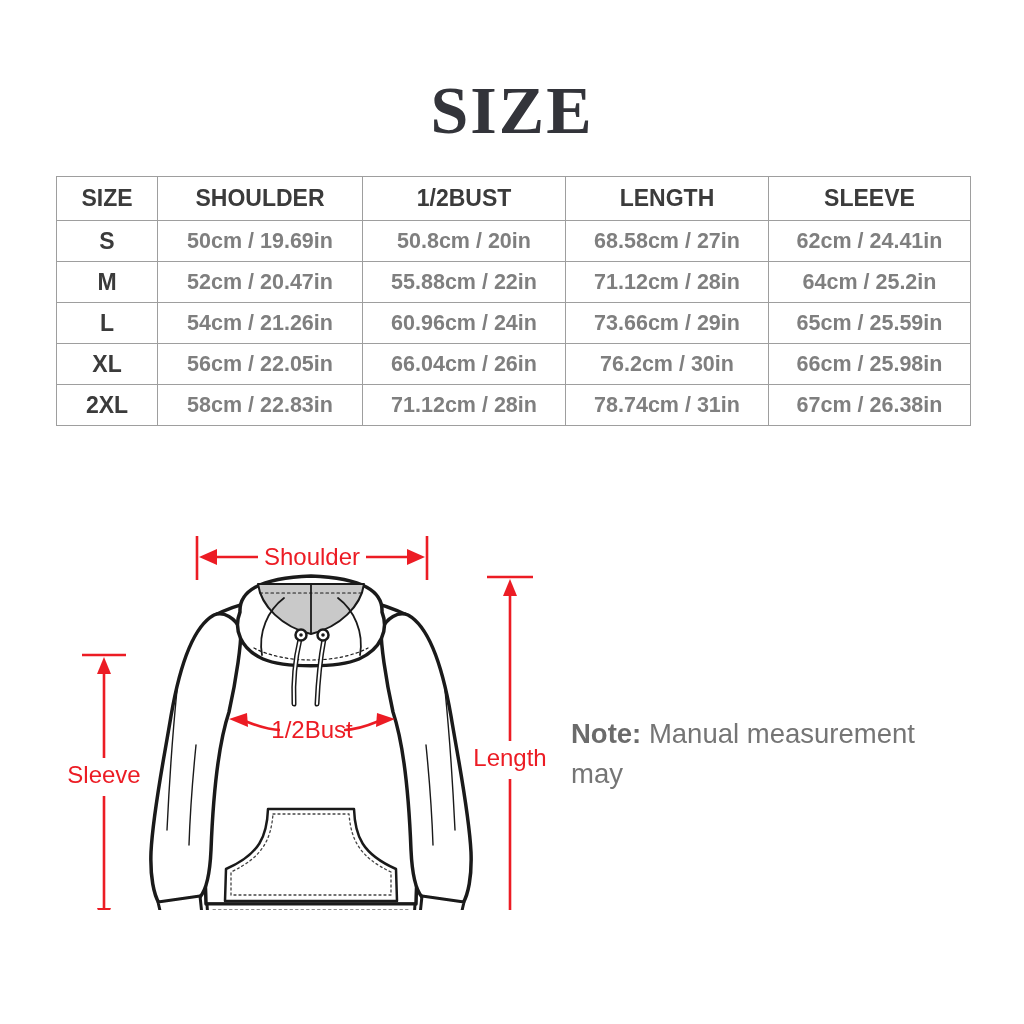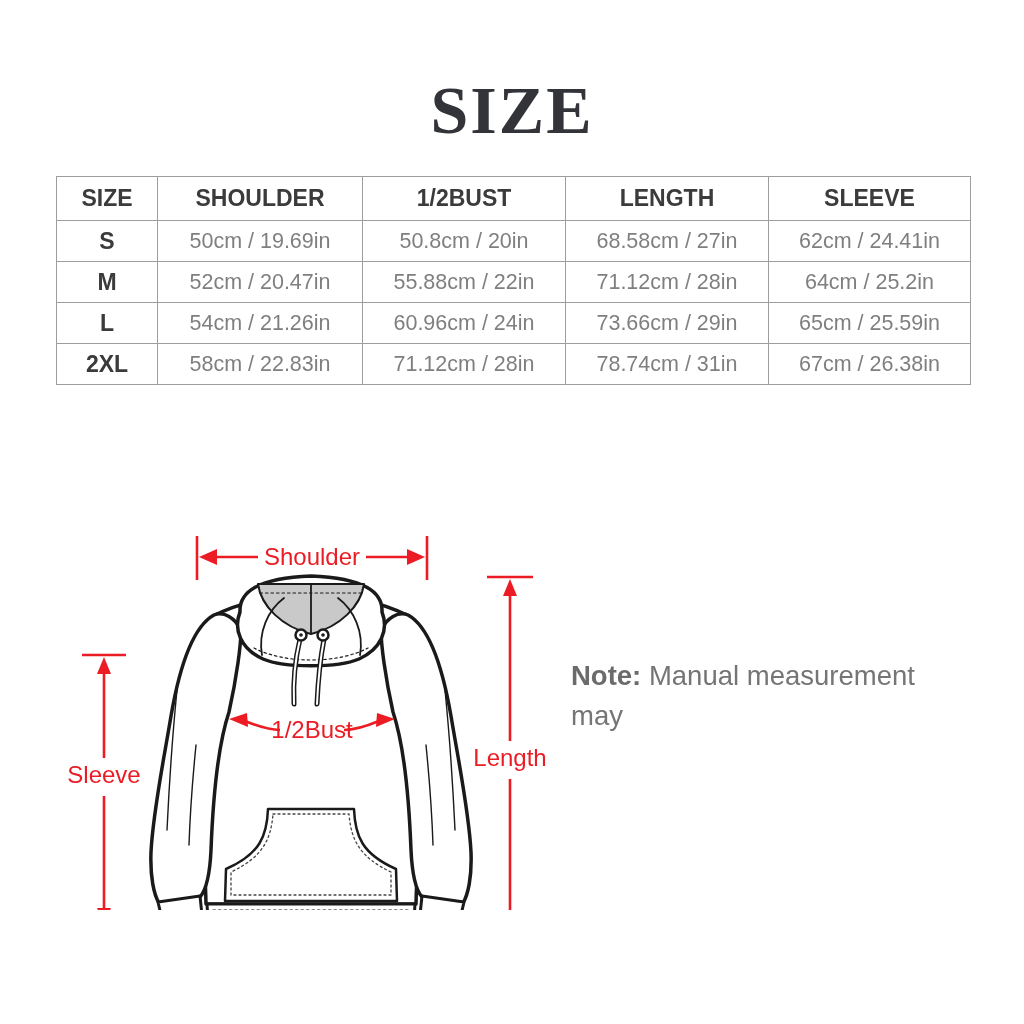--- a/index.html
+++ b/index.html
@@ -41,20 +41,21 @@
   table.size-table th {
     height: 44px;
     font-size: 23px;
     font-weight: bold;
     color: #3b3b3b;
   }
   table.size-table td {
     height: 41px;
     font-size: 21.5px;
     color: #7f7f7f;
+    font-weight: bold;
   }
   table.size-table td.size-col {
     font-weight: bold;
     font-size: 23px;
     color: #3b3b3b;
   }
   col.c1 { width: 101px; }
   col.c2 { width: 205px; }
   col.c3 { width: 203px; }
   col.c4 { width: 203px; }
@@ -66,21 +67,21 @@
     width: 1024px;
     height: 1024px;
   }
   svg.diagram text {
     font-family: "Liberation Sans", sans-serif;
     font-size: 24px;
   }
   .note {
     position: absolute;
     left: 571px;
-    top: 656px;
+    top: 714px;
     width: 400px;
     font-size: 27.5px;
     line-height: 40px;
     color: #757575;
   }
   .note b { font-weight: bold; color: #6b6b6b; }
 </style>
 </head>
 <body>
 
@@ -121,20 +122,27 @@
         <td>64cm / 25.2in</td>
       </tr>
       <tr>
         <td class="size-col">L</td>
         <td>54cm / 21.26in</td>
         <td>60.96cm / 24in</td>
         <td>73.66cm / 29in</td>
         <td>65cm / 25.59in</td>
       </tr>
       <tr>
+        <td class="size-col">XL</td>
+        <td>56cm / 22.05in</td>
+        <td>66.04cm / 26in</td>
+        <td>76.2cm / 30in</td>
+        <td>66cm / 25.98in</td>
+      </tr>
+      <tr>
         <td class="size-col">2XL</td>
         <td>58cm / 22.83in</td>
         <td>71.12cm / 28in</td>
         <td>78.74cm / 31in</td>
         <td>67cm / 26.38in</td>
       </tr>
     </tbody>
   </table>
 
   <svg class="diagram" viewBox="0 0 1024 1024" aria-hidden="true">

